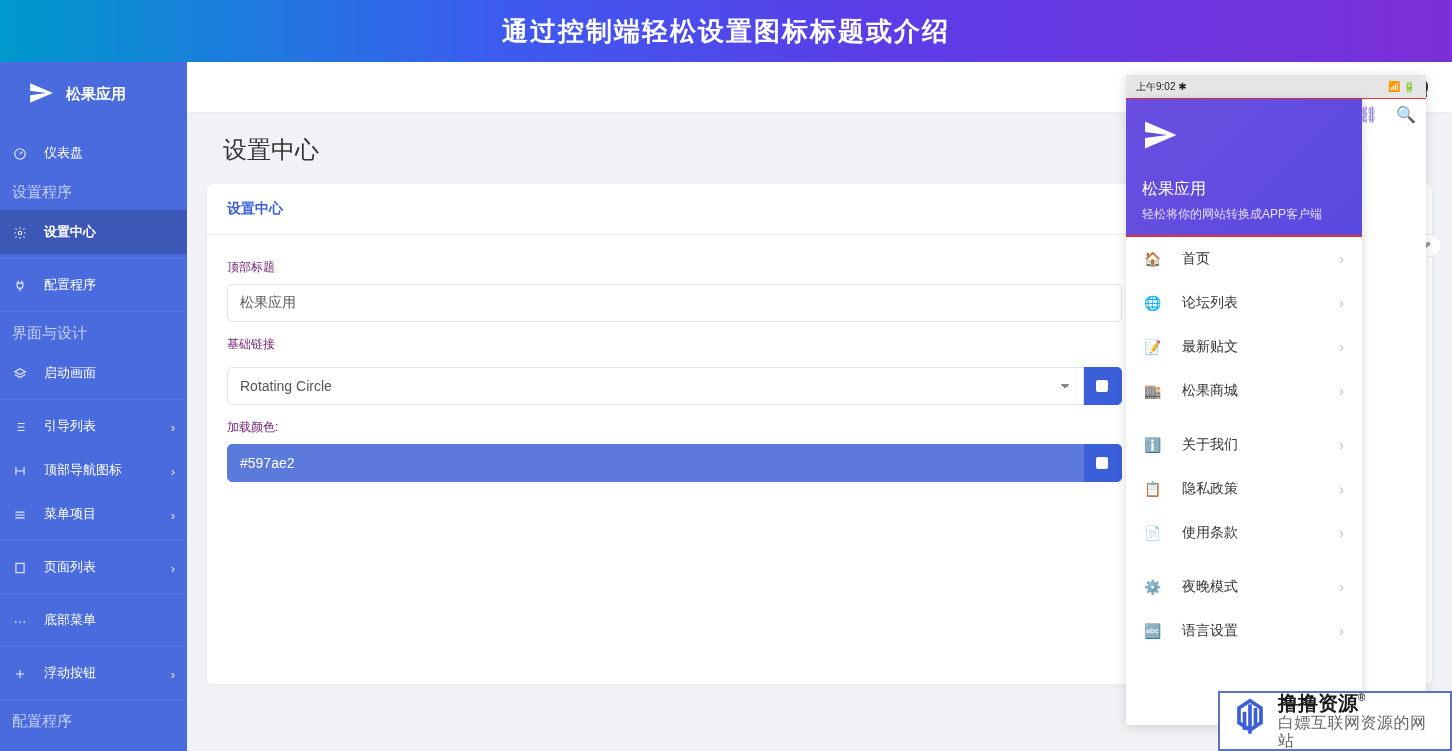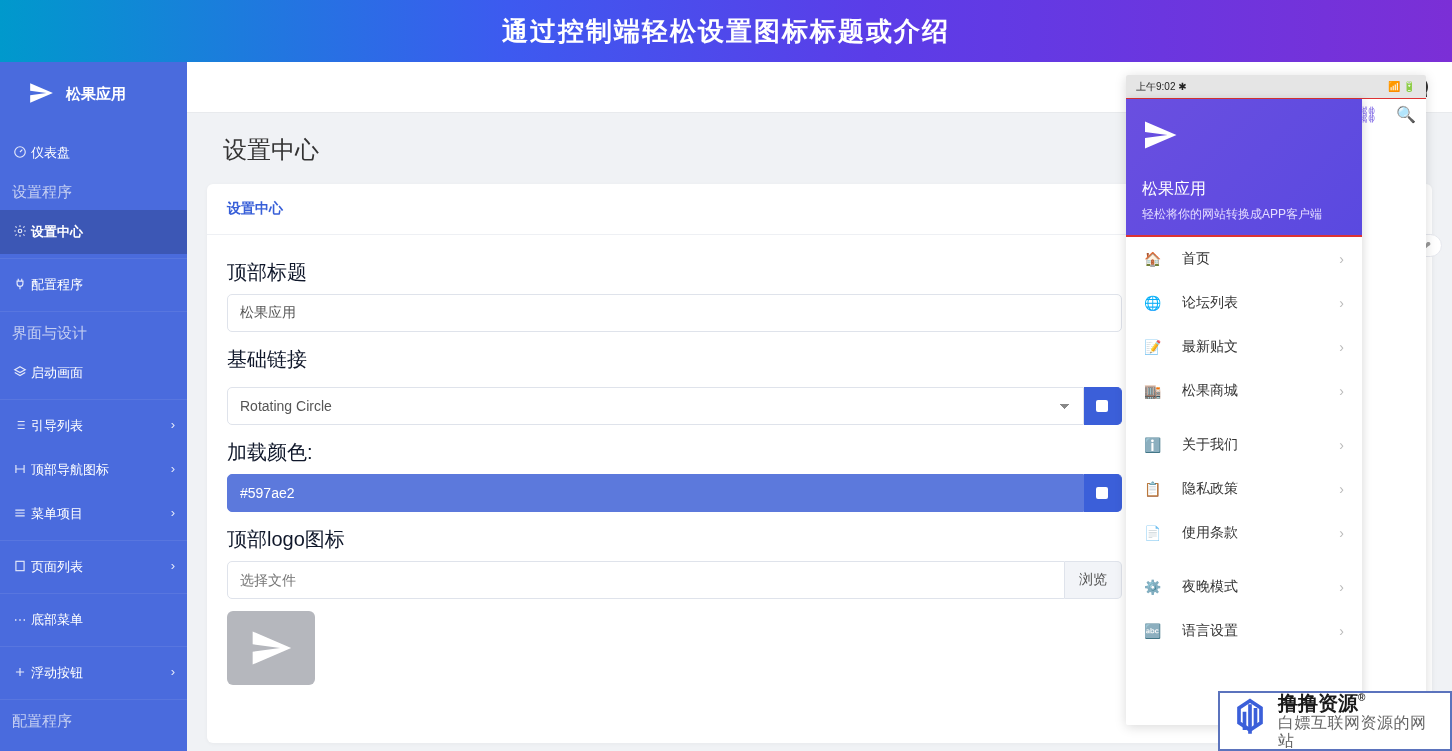--- a/index.html
+++ b/index.html
@@ -10,41 +10,41 @@
 
 
 .app-wrap { display: flex; height: 689px; }
 
 
 .sidebar { width: 187px; background: #4a6bdd; color: #fff; flex-shrink: 0; overflow: hidden; font-size: 13px; }
 .brand { display: flex; align-items: center; gap: 12px; padding: 18px 16px 22px 28px; }
 .brand-icon { }
 .brand-text { font-size: 15px; font-weight: 600; }
 .side-section-label { font-size: 15px; color: #c5cff2; padding: 8px 12px; }
-.side-item { display: flex; align-items: flex-start; padding: 13px 12px; gap: 3px; cursor: pointer; }
+.side-item { display: flex; align-items: flex-end; padding: 13px 12px; gap: 16px; cursor: pointer; }
 .side-item .mi { width: 16px; height: 16px; display: inline-flex; align-items: center; justify-content: center; opacity: .85; }
 .side-item.active { background: rgba(0,0,0,.18); font-weight: 600; }
 .side-item .chev { margin-left: auto; opacity: .85; }
 .side-divider { border-top: 1px solid rgba(255,255,255,.08); margin: 4px 0; }
 
 
 .main { flex: 1; position: relative; background: #f0f2f5; overflow: hidden; }
 .topbar { height: 50px; background: #fff; display: flex; align-items: center; justify-content: flex-end; padding: 0 24px; box-shadow: 0 1px 0 rgba(0,0,0,.03); }
 .avatar { width: 22px; height: 22px; border: 2px solid #333; border-radius: 50%; position: relative; }
 .avatar::after { content:""; position:absolute; left:3px; bottom:-1px; width:12px; height:7px; border:2px solid #333; border-bottom:none; border-radius:8px 8px 0 0; }
 .page-title { font-size: 24px; color: #333; font-weight: 500; padding: 22px 36px 18px; }
 
 .card { background: #fff; margin: 0 20px; border-radius: 6px; box-shadow: 0 1px 4px rgba(0,0,0,.04); }
 .card-header { padding: 16px 20px; border-bottom: 1px solid #eef0f4; color: #385fd8; font-size: 14px; font-weight: 600; }
 .card-body { padding: 10px 20px 20px; }
 
 .form-row { display: flex; gap: 30px; }
 .form-col { flex: 1; }
 .fg { margin-top: 14px; }
-.fg label { display: block; font-size: 20px; color: #0f172a; margin-bottom: 8px; }
+.fg label { display: block; font-size: 12px; color: #701a75; margin-bottom: 8px; }
 .input, .select { width: 100%; height: 38px; border: 1px solid #dfe3eb; border-radius: 5px; padding: 0 12px; font-size: 14px; color: #555; background: #fff; }
 .select { appearance: none; background-image: linear-gradient(45deg, transparent 50%, #888 50%), linear-gradient(135deg, #888 50%, transparent 50%); background-position: calc(100% - 18px) 16px, calc(100% - 13px) 16px; background-size: 5px 5px; background-repeat: no-repeat; }
 
 .input-group { display: flex; }
 .input-group .select, .input-group .input { border-top-right-radius: 0; border-bottom-right-radius: 0; }
 .ig-btn { width: 40px; background: #3b5fd9; border: 1px solid #3b5fd9; border-left: none; border-radius: 0 5px 5px 0; display: flex; align-items: center; justify-content: center; cursor: pointer; }
 .ig-btn .sq { width: 12px; height: 12px; background: #fff; border-radius: 2px; }
 
 .color-filled { background: #5c79dc; color: #fff; border-color: #5c79dc; }
 
@@ -236,32 +236,20 @@
             </div>
             <div class="fg">
               <label>加载颜色:</label>
               <div class="input-group">
                 <input class="input color-filled" value="#597ae2" style="">
                 <div class="ig-btn">
                     <span class="sq"></span>
                   </div>
               </div>
             </div>
-            <div class="fg">
-              <label>顶部logo图标</label>
-              <div class="file-group">
-                <input class="input" placeholder="选择文件" style="">
-                <div class="file-btn">浏览</div>
-              </div>
-              <div class="logo-preview">
-                <svg width="44" height="44" viewBox="0 0 24 24">
-                    <path fill="#fff" d="M2 21l21-9L2 3v7l15 2-15 2v7z"></path>
-                  </svg>
-              </div>
-            </div>
           </div>
 
           <div class="form-col" style="max-width:260px">
             <div class="fg">
               <label>副标题</label>
               <input class="input" value="轻松将你的网站转换成APP客户端" style="">
             </div>
             <div class="fg">
               <label>选择导航栏风格</label>
               <select class="select"><option>左侧导航</option></select>

